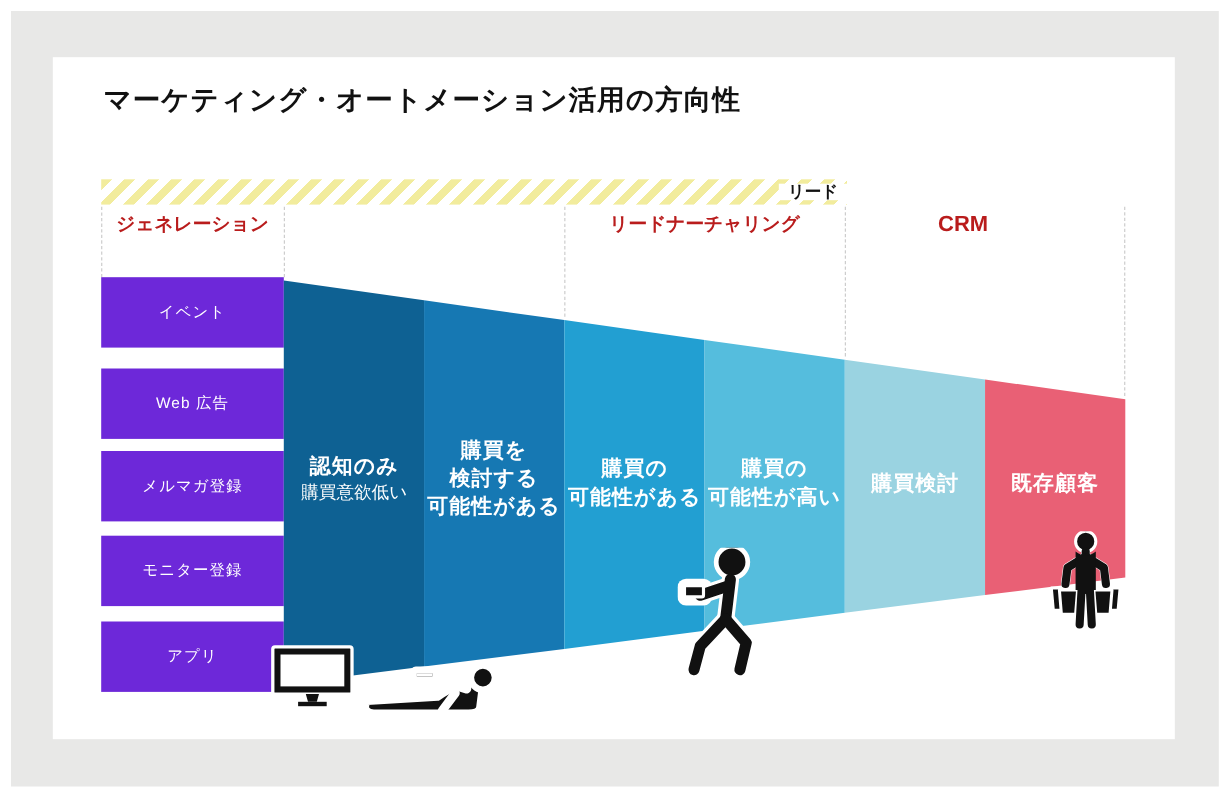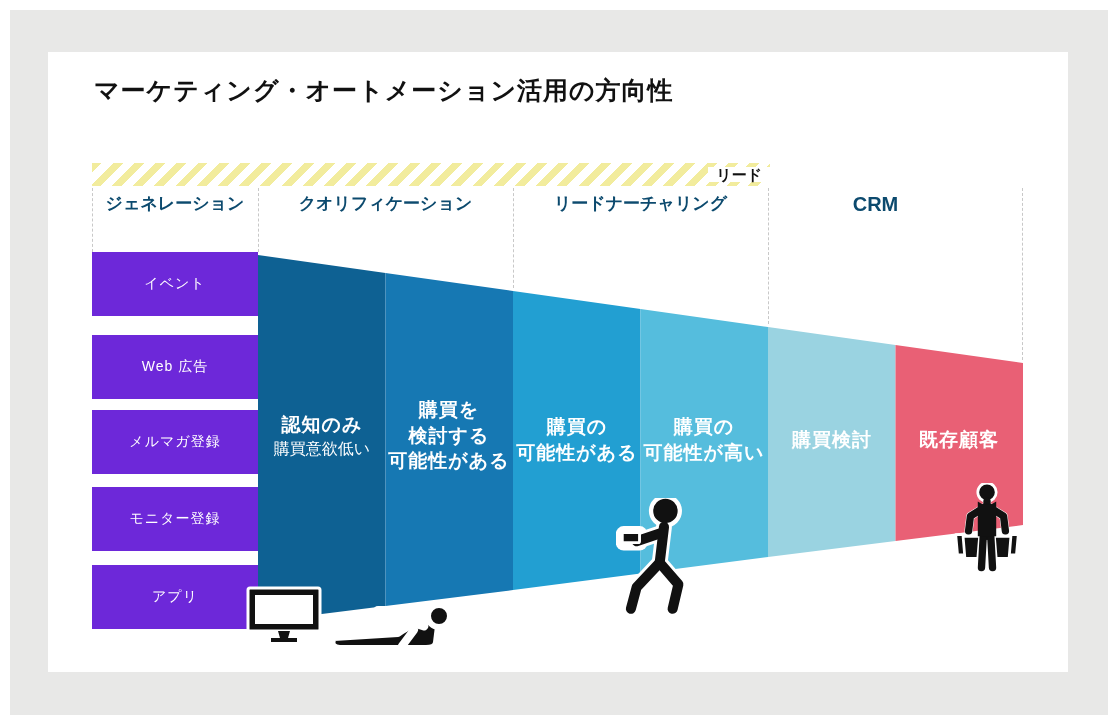--- a/index.html
+++ b/index.html
@@ -4,21 +4,21 @@
 <style>
   html,body{margin:0;padding:0;background:#ffffff;width:1118px;height:725px;overflow:hidden;
     font-family:"Liberation Sans","DejaVu Sans",sans-serif;}
   .frame{position:absolute;left:10px;top:10px;width:1098px;height:705px;background:#e8e8e7;}
   .card{position:absolute;left:48px;top:52px;width:1020px;height:620px;background:#ffffff;}
   .title{position:absolute;left:46px;top:22px;font-size:25px;font-weight:bold;color:#111;letter-spacing:1px;}
   .lead-band{position:absolute;left:44px;top:111px;width:678px;height:23px;
     background:repeating-linear-gradient(135deg,#f2ec9d 0 7px,#ffffff 7px 15px);
     display:flex;align-items:center;justify-content:flex-end;}
   .lead-band .lbl{background:#ffffff;padding:0 8px;font-size:15px;font-weight:bold;color:#111;line-height:1;}
-  .stage-header{position:absolute;top:140px;height:24px;font-size:17px;font-weight:bold;color:#0c4a6e;
+  .stage-header{position:absolute;top:140px;height:24px;font-size:17px;font-weight:bold;color:#b91c1c;
     text-align:center;line-height:24px;}
   .stage-header.crm{font-size:20px;}
   .vsep{position:absolute;width:0;border-left:1px dashed #c8c8c8;}
   .channel{position:absolute;left:44px;width:166px;height:64px;background:#6d28d9;color:#fff;
     font-size:14px;display:flex;align-items:center;justify-content:center;letter-spacing:1px;}
   .funnel-svg{position:absolute;left:0;top:0;width:1020px;height:620px;}
   .seg-label{position:absolute;width:170px;text-align:center;color:#ffffff;font-weight:bold;
     font-size:19px;line-height:1.35;letter-spacing:1px;}
   .seg-label .sub{font-size:16px;font-weight:500;letter-spacing:0;font-family:Liberation Serif, serif;}
   .icon{position:absolute;}
@@ -29,21 +29,20 @@
 <div class="frame"></div>
 <div class="card">
 
   <div class="title">マーケティング・オートメーション活用の方向性</div>
 
   <div class="lead-band">
     <span class="lbl">リード</span>
   </div>
 
   <div class="stage-header" style="left:44px;width:166px;">ジェネレーション</div>
-  <div class="stage-header" style="left:210px;width:255px;">クオリフィケーション</div>
   <div class="stage-header" style="left:465px;width:255px;">リードナーチャリング</div>
   <div class="stage-header crm" style="left:700px;width:255px;">CRM</div>
 
   <div class="vsep" style="left:44px;top:136px;height:64px;"></div>
   <div class="vsep" style="left:210px;top:136px;height:64px;"></div>
   <div class="vsep" style="left:465px;top:136px;height:100px;"></div>
   <div class="vsep" style="left:720px;top:136px;height:136px;"></div>
   <div class="vsep" style="left:974px;top:136px;height:172px;"></div>
 
   <div class="channel" style="top:200px;">イベント</div>

